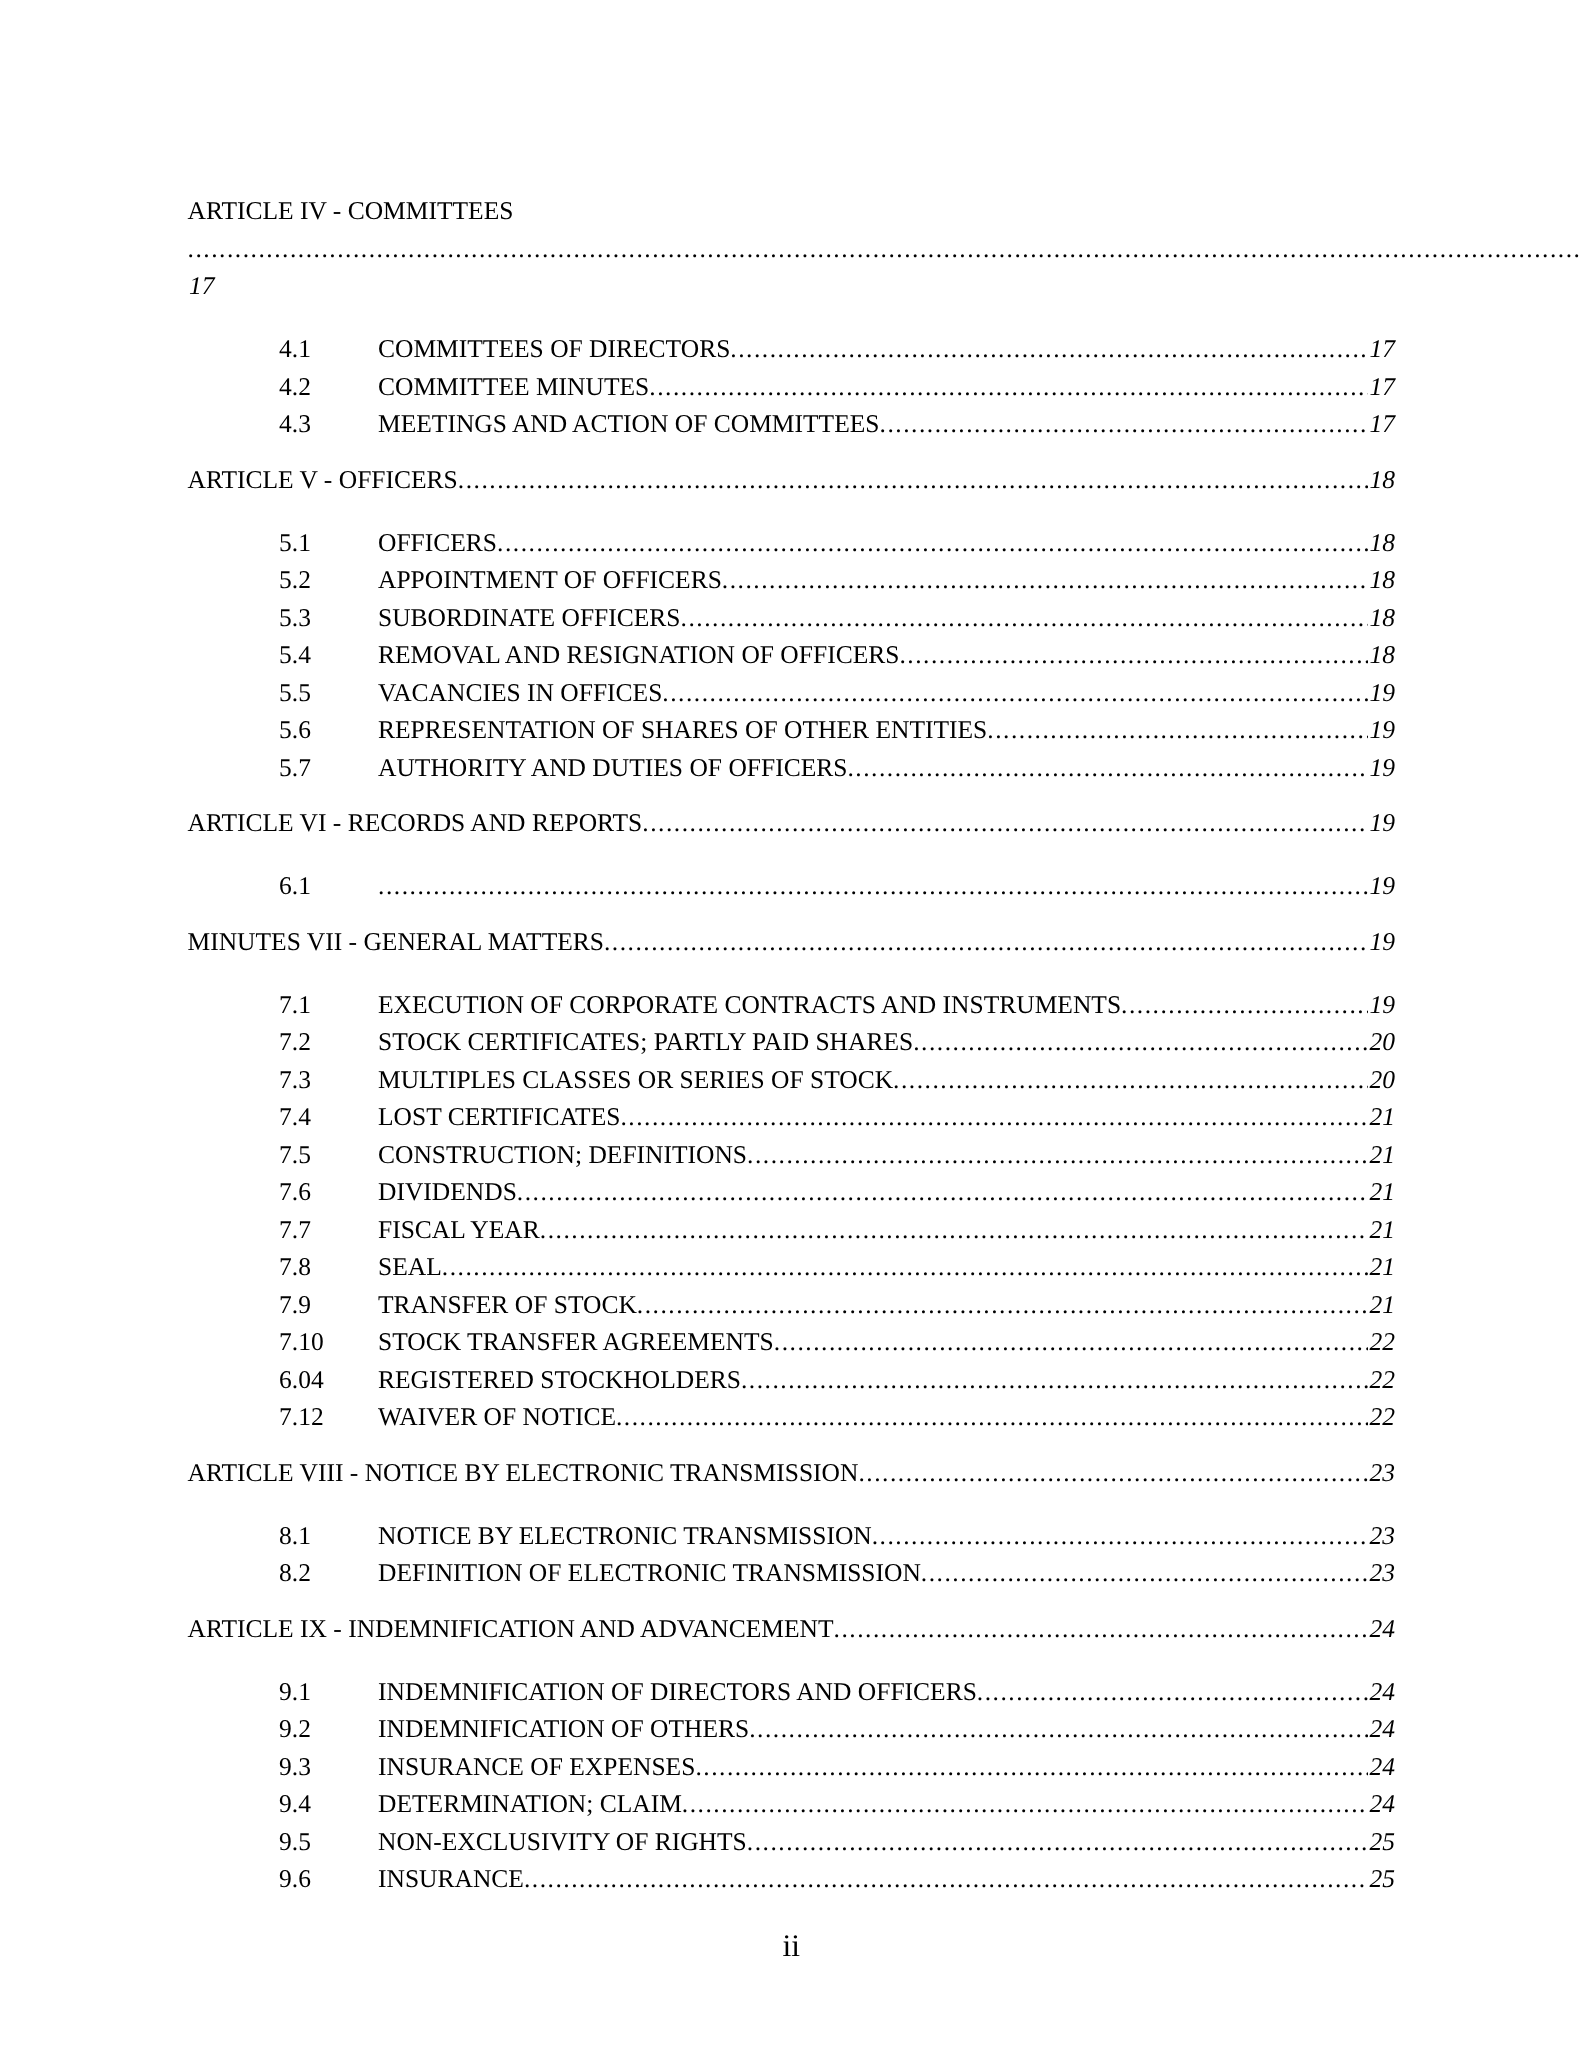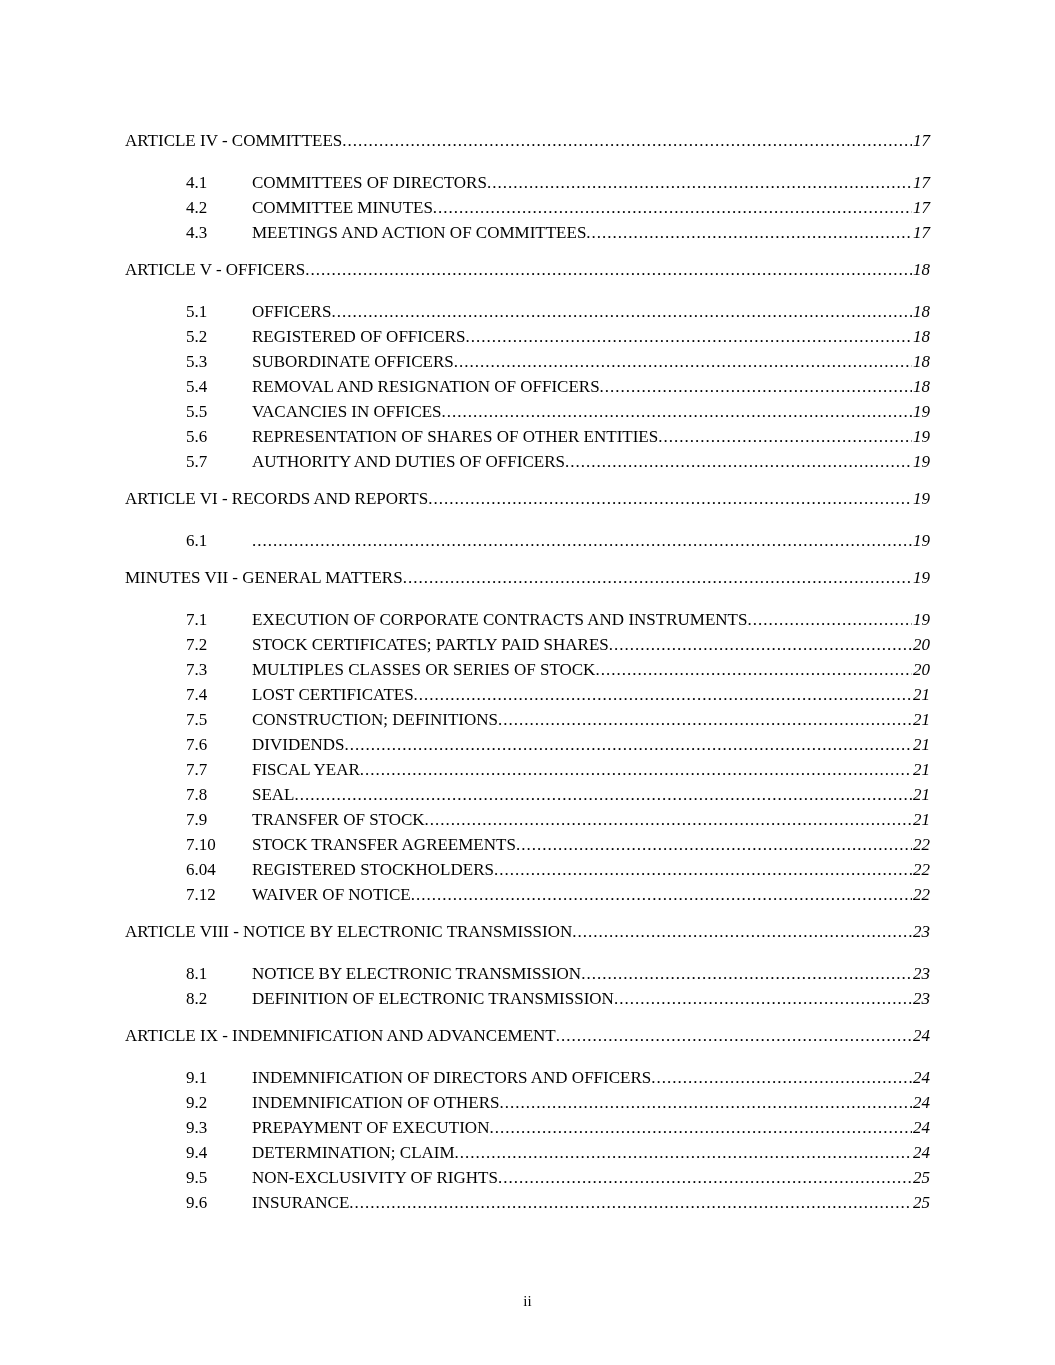--- a/index.html
+++ b/index.html
@@ -25,20 +25,21 @@
     display: flex;
     align-items: baseline;
     line-height: 25px;
     font-size: 17px;
   }
   .heading-row {
     margin: 12px 0 17px 0;
   }
   .toc-section:first-child .heading-row {
     margin-top: 0;
+    flex-direction: column;
   }
   .entry-row {
     padding-left: 61px;
     justify-content: space-between;
   }
   .entry-row .num {
     width: 66px;
     flex: none;
   }
   .label {
@@ -58,21 +59,21 @@
     flex: none;
     padding-left: 1px;
     font-style: italic;
   }
   .footer {
     position: absolute;
     bottom: 55px;
     left: 0;
     width: 100%;
     text-align: center;
-    font-size: 15px;
+    font-size: 21px;
   }
 </style>
 </head>
 <body>
 
 <div class="page">
   <div id="toc">
       <div class="toc-section">
         <div class="row heading-row">
           <span class="label">ARTICLE IV - COMMITTEES</span>
@@ -105,21 +106,21 @@
           <span class="pg">18</span>
         </div>
         <div class="row entry-row">
           <span class="num">5.1</span>
           <span class="label">OFFICERS</span>
           <span class="dots"></span>
           <span class="pg">18</span>
         </div>
         <div class="row entry-row">
           <span class="num">5.2</span>
-          <span class="label">REGISTERED OF OFFICERS</span>
+          <span class="label">APPOINTMENT OF OFFICERS</span>
           <span class="dots"></span>
           <span class="pg">18</span>
         </div>
         <div class="row entry-row">
           <span class="num">5.3</span>
           <span class="label">SUBORDINATE OFFICERS</span>
           <span class="dots"></span>
           <span class="pg">18</span>
         </div>
         <div class="row entry-row">
@@ -270,21 +271,21 @@
           <span class="pg">24</span>
         </div>
         <div class="row entry-row">
           <span class="num">9.2</span>
           <span class="label">INDEMNIFICATION OF OTHERS</span>
           <span class="dots"></span>
           <span class="pg">24</span>
         </div>
         <div class="row entry-row">
           <span class="num">9.3</span>
-          <span class="label">PREPAYMENT OF EXECUTION</span>
+          <span class="label">INSURANCE OF EXPENSES</span>
           <span class="dots"></span>
           <span class="pg">24</span>
         </div>
         <div class="row entry-row">
           <span class="num">9.4</span>
           <span class="label">DETERMINATION; CLAIM</span>
           <span class="dots"></span>
           <span class="pg">24</span>
         </div>
         <div class="row entry-row">

